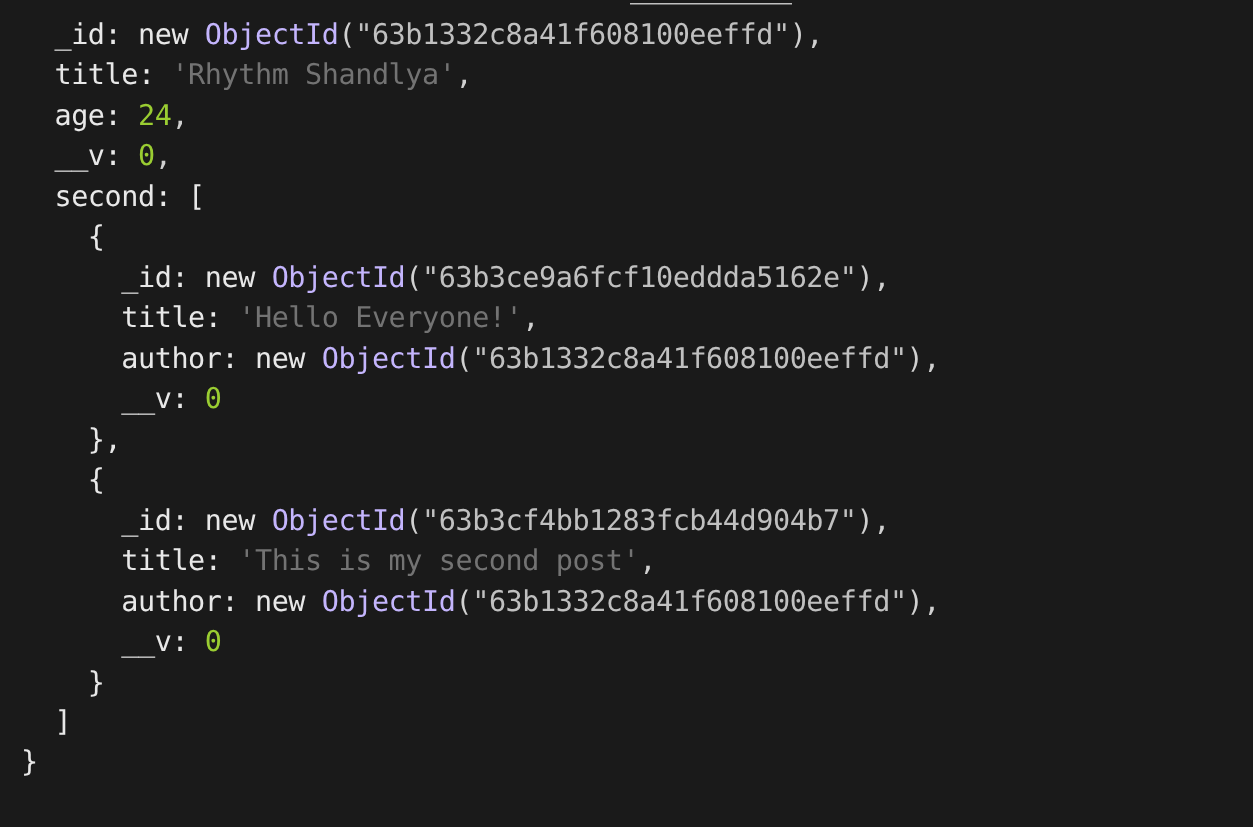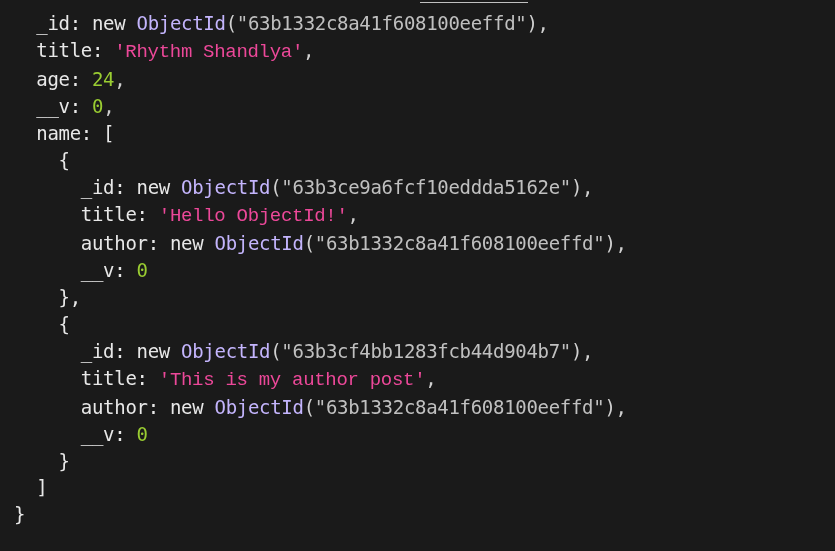--- a/index.html
+++ b/index.html
@@ -18,21 +18,21 @@
       height: 551px;
       overflow: hidden;
       letter-spacing: -0.3px;
     }
     pre {
       font-family: inherit;
       white-space: pre;
       padding: 10px 0 0 14px;
     }
     .k { color: #e8e8e8; margin-top: 40px; } 
-    .s { color: #ec4899; font-family: Liberation Mono, monospace; } 
+    .s { color: #737373; } 
     .q { color: #c0c0c0; } 
     .n { color: #9acd32; } 
     .p { color: #d0d0d0; } 
     .fn { color: #c4b5fd; }
     .top-underline {
       display: inline-block;
       border-bottom: 1px solid #c0c0c0;
       width: 108px;
       position: absolute;
       top: 2px;
@@ -41,27 +41,27 @@
   </style>
 </head>
 <body>
 
 <div class="top-underline"></div>
 
 <pre><span class="k">  _id: new </span><span class="fn">ObjectId</span><span class="p">(</span><span class="q">"63b1332c8a41f608100eeffd"</span><span class="p">),</span>
 <span class="k">  title: </span><span class="s">'Rhythm Shandlya'</span><span class="p">,</span>
 <span class="k">  age: </span><span class="n">24</span><span class="p">,</span>
 <span class="k">  __v: </span><span class="n">0</span><span class="p">,</span>
-<span class="k">  name: [</span>
+<span class="k">  second: [</span>
 <span class="k">    {</span>
 <span class="k">      _id: new </span><span class="fn">ObjectId</span><span class="p">(</span><span class="q">"63b3ce9a6fcf10eddda5162e"</span><span class="p">),</span>
-<span class="k">      title: </span><span class="s">'Hello ObjectId!'</span><span class="p">,</span>
+<span class="k">      title: </span><span class="s">'Hello Everyone!'</span><span class="p">,</span>
 <span class="k">      author: new </span><span class="fn">ObjectId</span><span class="p">(</span><span class="q">"63b1332c8a41f608100eeffd"</span><span class="p">),</span>
 <span class="k">      __v: </span><span class="n">0</span>
 <span class="k">    },</span>
 <span class="k">    {</span>
 <span class="k">      _id: new </span><span class="fn">ObjectId</span><span class="p">(</span><span class="q">"63b3cf4bb1283fcb44d904b7"</span><span class="p">),</span>
-<span class="k">      title: </span><span class="s">'This is my author post'</span><span class="p">,</span>
+<span class="k">      title: </span><span class="s">'This is my second post'</span><span class="p">,</span>
 <span class="k">      author: new </span><span class="fn">ObjectId</span><span class="p">(</span><span class="q">"63b1332c8a41f608100eeffd"</span><span class="p">),</span>
 <span class="k">      __v: </span><span class="n">0</span>
 <span class="k">    }</span>
 <span class="k">  ]</span>
 <span class="k">}</span></pre>
 
 </body></html>

